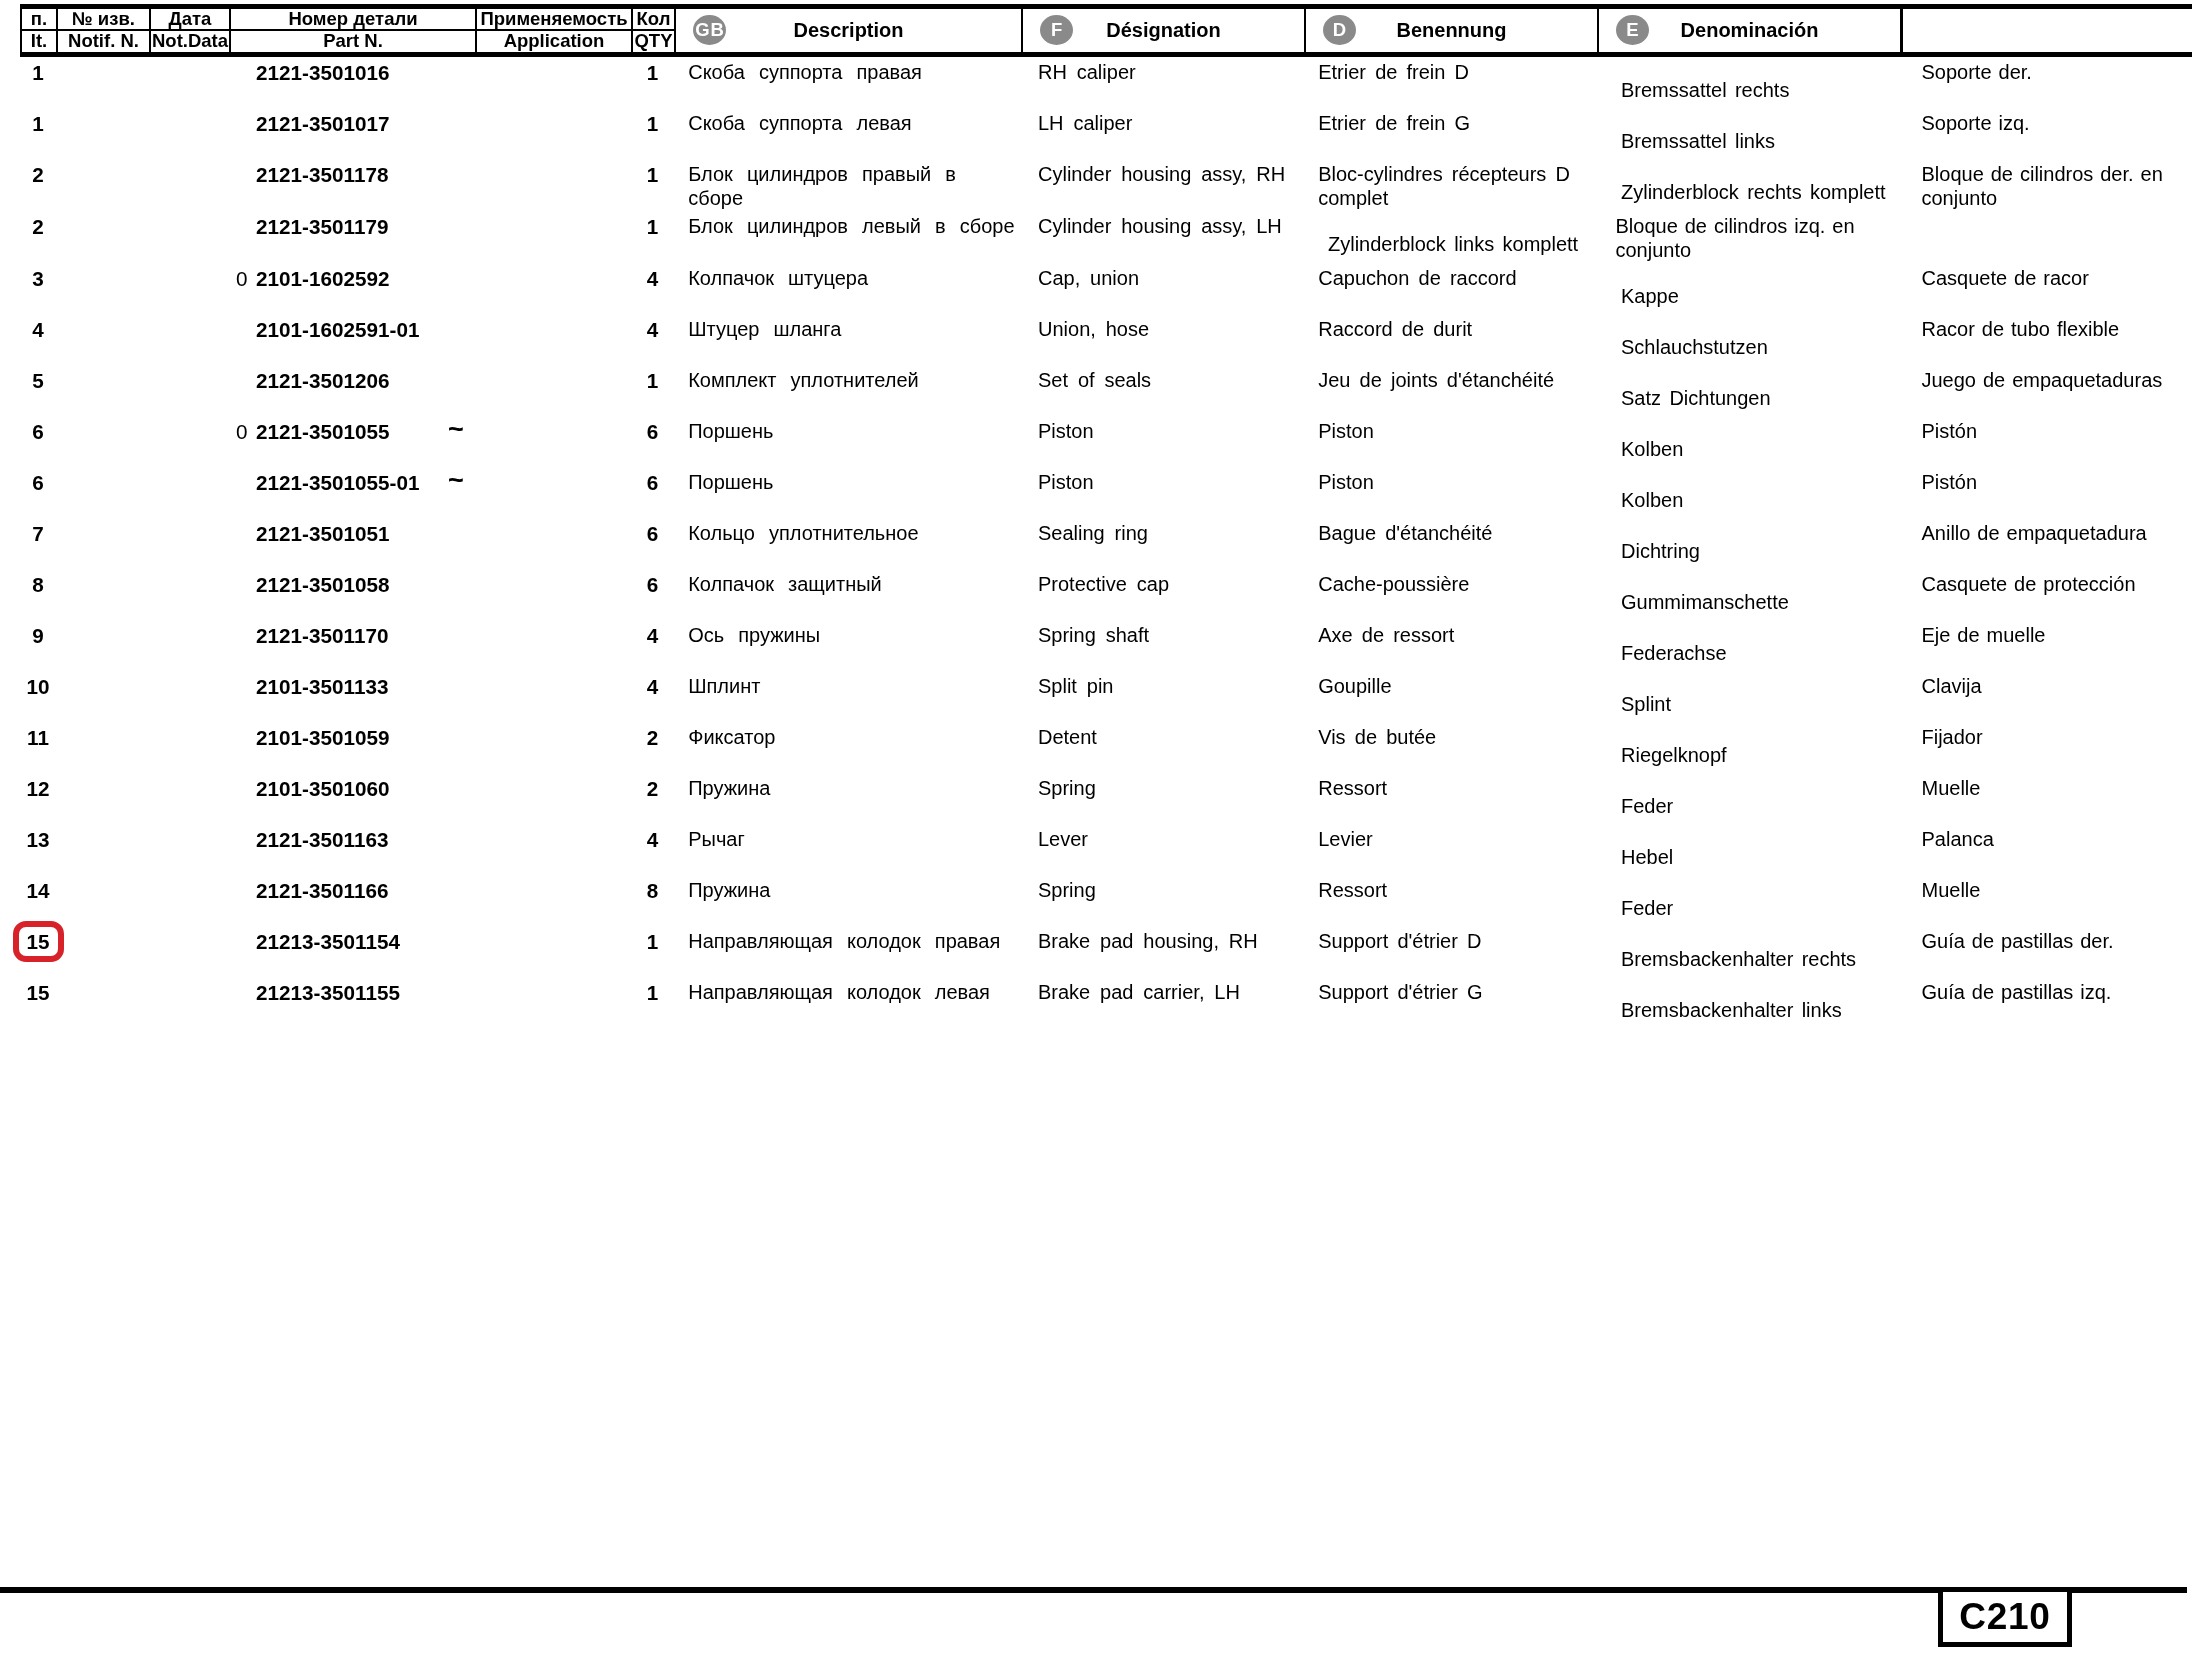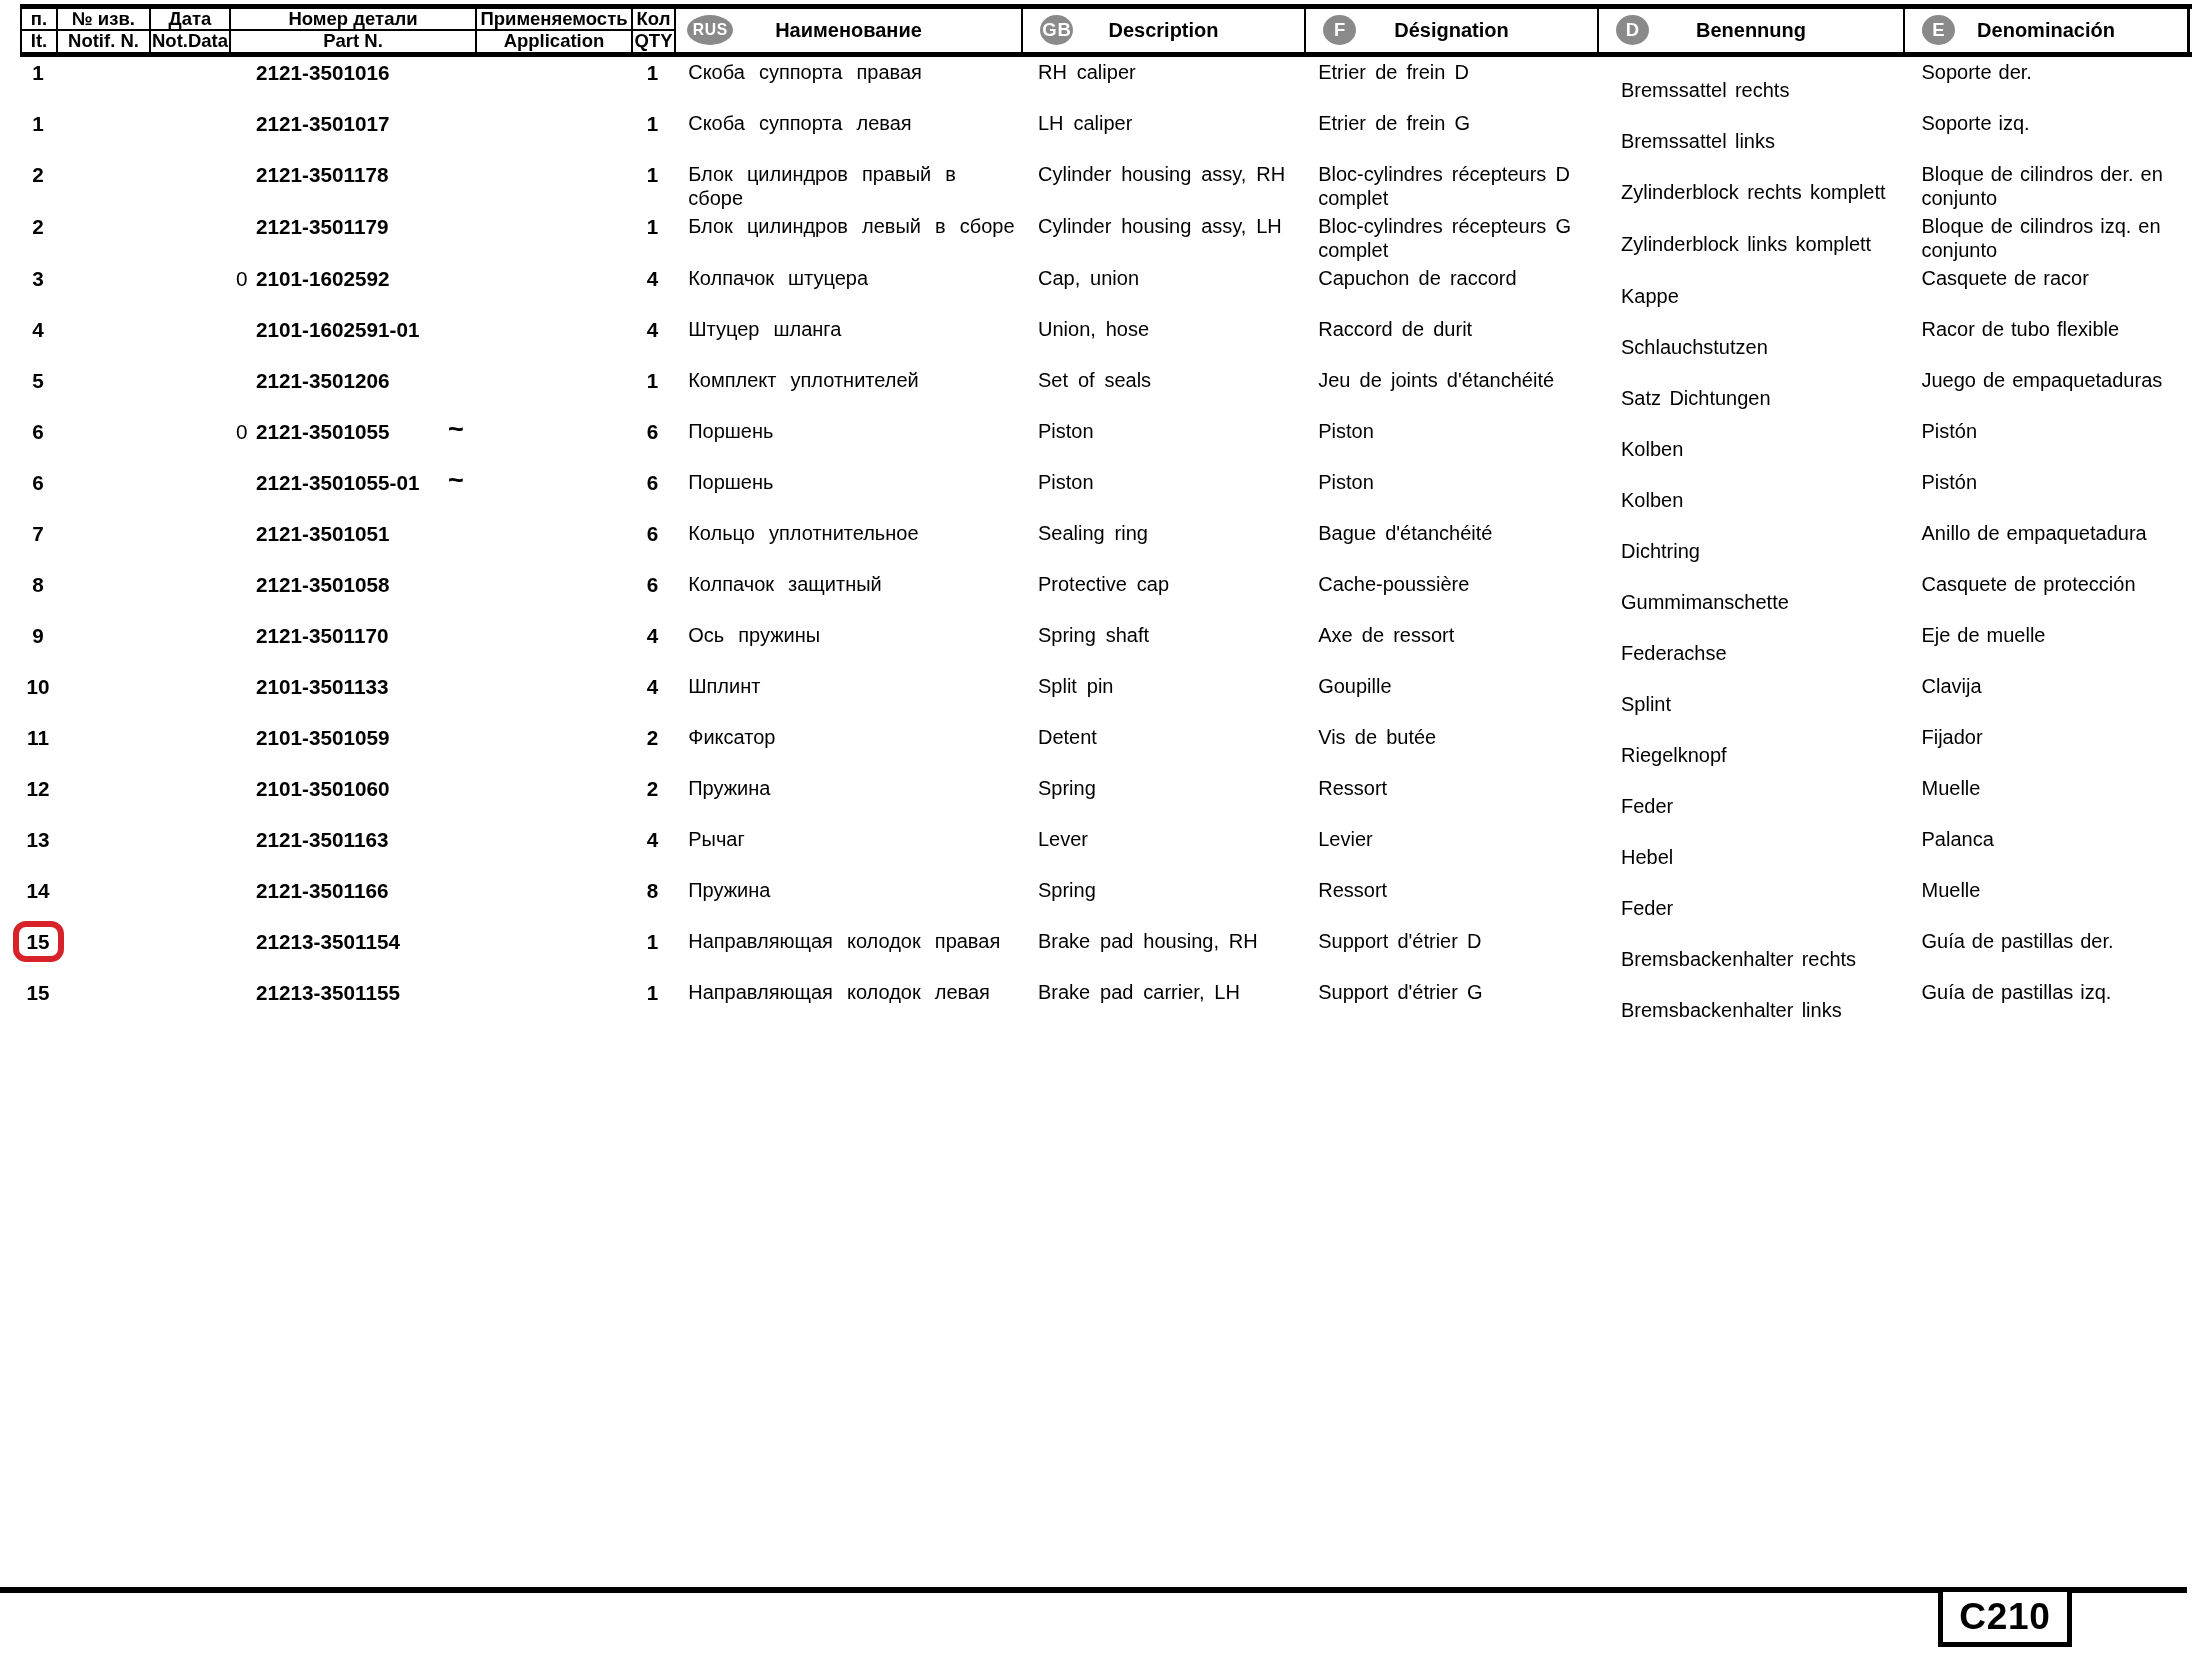--- a/index.html
+++ b/index.html
@@ -114,24 +114,20 @@
   </div>
   <div class="th th-stack">
     <div class="th-top">
         <span class="hlabel">Кол</span>
       </div>
     <div class="th-bot">
         <span class="hlabel">QTY</span>
       </div>
   </div>
   <div class="th th-lang">
-    <span class="badge badge-wide">RUS</span>
-    <span class="langlabel">Наименование</span>
-  </div>
-  <div class="th th-lang">
     <span class="badge badge-std">GB</span>
     <span class="langlabel">Description</span>
   </div>
   <div class="th th-lang">
     <span class="badge badge-std">F</span>
     <span class="langlabel">Désignation</span>
   </div>
   <div class="th th-lang">
     <span class="badge badge-std">D</span>
     <span class="langlabel">Benennung</span>
@@ -212,21 +208,20 @@
     <div class="td"></div>
     <div class="td c-part">
       <span class="prefix"></span>
       <span>2121-3501179</span>
       <span class="tilde"></span>
     </div>
     <div class="td"></div>
     <div class="td c-qty">1</div>
     <div class="td c-ru">Блок цилиндров левый в сборе</div>
     <div class="td c-en">Cylinder housing assy, LH</div>
-    <div class="td c-fr">Bloc-cylindres récepteurs G complet</div>
     <div class="td c-de">Zylinderblock links komplett</div>
     <div class="td c-es">Bloque de cilindros izq. en conjunto</div>
   </div>
     <div class="tr">
     <div class="td c-it">
       
       <span>3</span>
     </div>
     <div class="td"></div>
     <div class="td"></div>

